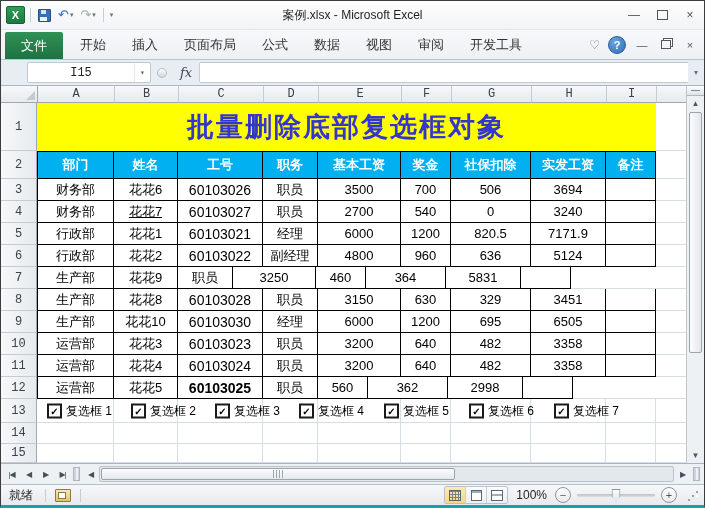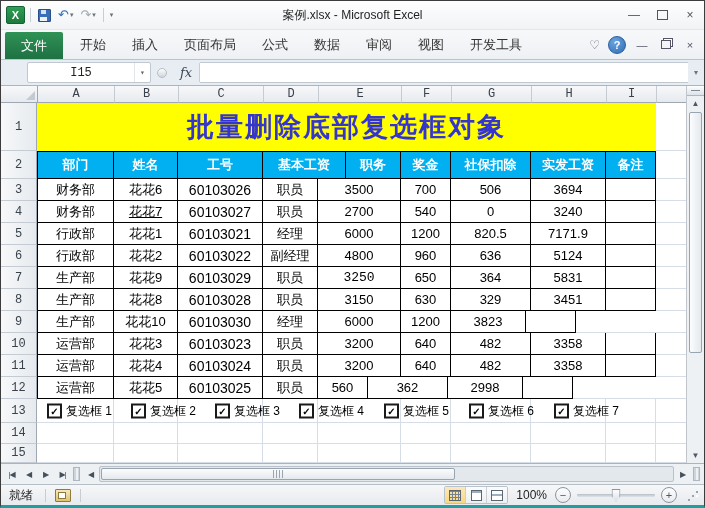--- a/index.html
+++ b/index.html
@@ -135,22 +135,22 @@
   </div>
 
   <div class="ribbonbar">
     <div class="rtabs" id="ribbon-tabs">
         <div class="rtab file">文件</div>
         <div class="rtab">开始</div>
         <div class="rtab">插入</div>
         <div class="rtab">页面布局</div>
         <div class="rtab">公式</div>
         <div class="rtab">数据</div>
+        <div class="rtab">视图</div>
         <div class="rtab">审阅</div>
-        <div class="rtab">视图</div>
         <div class="rtab">开发工具</div>
       </div>
     <div class="ribbon-right">
       <span class="heart-i">♡</span>
       <span class="help-circle">?</span>
       <span class="wb-btn">—</span>
       <span class="wb-btn">
           <span class="wb-restore"></span>
         </span>
       <span class="wb-btn">×</span>
@@ -191,22 +191,22 @@
           <div class="row" style="height: 48px;">
             <div class="rowhead">1</div>
             <div class="banner" style="width: 619px;">批量删除底部复选框对象</div>
             <div class="fill"></div>
           </div>
           <div class="row" style="height: 28px;">
             <div class="rowhead">2</div>
             <div class="tc th first" style="width: 77px;">部门</div>
             <div class="tc th" style="width: 64px;">姓名</div>
             <div class="tc th" style="width: 85px;">工号</div>
+            <div class="tc th" style="width: 55px;">职务</div>
             <div class="tc th" style="width: 83px;">基本工资</div>
-            <div class="tc th" style="width: 55px;">职务</div>
             <div class="tc th" style="width: 50px;">奖金</div>
             <div class="tc th" style="width: 80px;">社保扣除</div>
             <div class="tc th" style="width: 75px;">实发工资</div>
             <div class="tc th" style="width: 50px;">备注</div>
             <div class="fill"></div>
           </div>
           <div class="row" style="height: 22px;">
             <div class="rowhead">3</div>
             <div class="tc first" style="width: 77px;">财务部</div>
             <div class="tc" style="width: 64px;">花花6</div>
@@ -255,24 +255,23 @@
             <div class="tc" style="width: 50px;">960</div>
             <div class="tc" style="width: 80px;">636</div>
             <div class="tc" style="width: 75px;">5124</div>
             <div class="tc" style="width: 50px;"></div>
             <div class="fill"></div>
           </div>
           <div class="row" style="height: 22px;">
             <div class="rowhead">7</div>
             <div class="tc first" style="width: 77px;">生产部</div>
             <div class="tc" style="width: 64px;">花花9</div>
-            <div class="tc num" style="width: 85px;">60103029</div>
-            <div class="tc" style="width: 55px;">职员</div>
-            <div class="tc" style="width: 83px; font-family: Liberation Mono, monospace;">3250</div>
-            <div class="tc" style="width: 50px;">650</div>
+            <div class="tc" style="width: 55px;">职员</div>
+            <div class="tc" style="width: 83px;">3250</div>
+            <div class="tc" style="width: 50px;">460</div>
             <div class="tc" style="width: 80px;">364</div>
             <div class="tc" style="width: 75px;">5831</div>
             <div class="tc" style="width: 50px;"></div>
             <div class="fill"></div>
           </div>
           <div class="row" style="height: 22px;">
             <div class="rowhead">8</div>
             <div class="tc first" style="width: 77px;">生产部</div>
             <div class="tc" style="width: 64px;">花花8</div>
             <div class="tc num" style="width: 85px;">60103028</div>
@@ -285,21 +284,22 @@
             <div class="fill"></div>
           </div>
           <div class="row" style="height: 22px;">
             <div class="rowhead">9</div>
             <div class="tc first" style="width: 77px;">生产部</div>
             <div class="tc" style="width: 64px;">花花10</div>
             <div class="tc num" style="width: 85px;">60103030</div>
             <div class="tc" style="width: 55px;">经理</div>
             <div class="tc" style="width: 83px;">6000</div>
             <div class="tc" style="width: 50px;">1200</div>
-            <div class="tc" style="width: 75px;">3823</div>
+            <div class="tc" style="width: 80px;">695</div>
+            <div class="tc" style="width: 75px;">6505</div>
             <div class="tc" style="width: 50px;"></div>
             <div class="fill"></div>
           </div>
           <div class="row" style="height: 22px;">
             <div class="rowhead">10</div>
             <div class="tc first" style="width: 77px;">运营部</div>
             <div class="tc" style="width: 64px;">花花3</div>
             <div class="tc num" style="width: 85px;">60103023</div>
             <div class="tc" style="width: 55px;">职员</div>
             <div class="tc" style="width: 83px;">3200</div>
@@ -319,21 +319,21 @@
             <div class="tc" style="width: 50px;">640</div>
             <div class="tc" style="width: 80px;">482</div>
             <div class="tc" style="width: 75px;">3358</div>
             <div class="tc" style="width: 50px;"></div>
             <div class="fill"></div>
           </div>
           <div class="row" style="height: 22px;">
             <div class="rowhead">12</div>
             <div class="tc first" style="width: 77px;">运营部</div>
             <div class="tc" style="width: 64px;">花花5</div>
-            <div class="tc num" style="width: 85px;">60103025</div>
+            <div class="tc num" style="width: 85px; font-weight: bold;">60103025</div>
             <div class="tc" style="width: 55px;">职员</div>
             <div class="tc" style="width: 50px;">560</div>
             <div class="tc" style="width: 80px;">362</div>
             <div class="tc" style="width: 75px;">2998</div>
             <div class="tc" style="width: 50px;"></div>
             <div class="fill"></div>
           </div>
           <div class="row" style="height: 24px;">
             <div class="rowhead">13</div>
             <div class="row13-wrap" style="position: relative; flex: 1 1 0%;">

